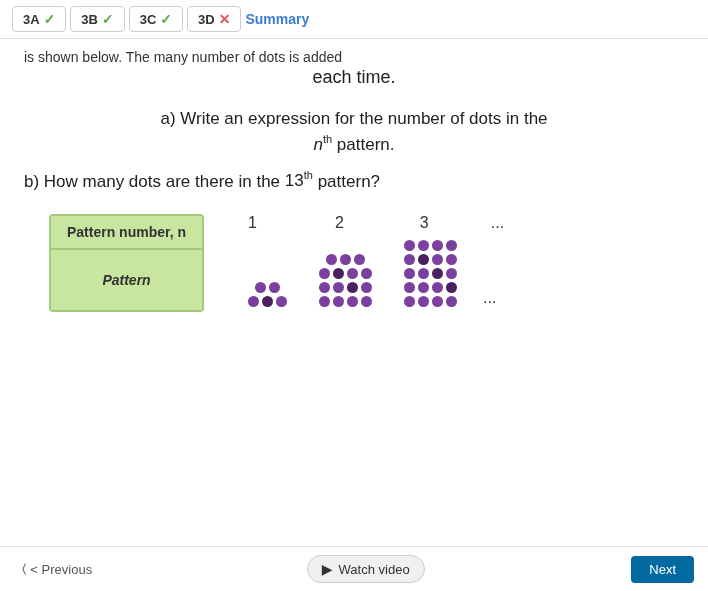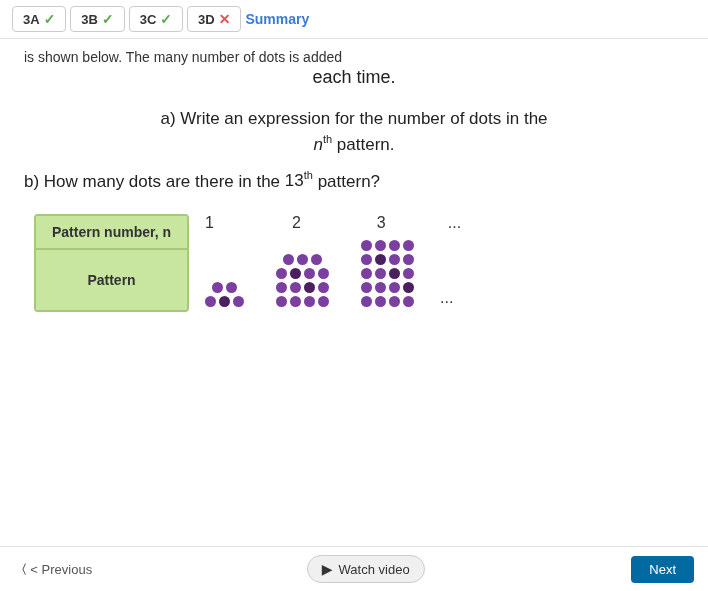--- a/index.html
+++ b/index.html
@@ -102,22 +102,22 @@
     }
 
     sup {
       font-size: 11px;
     }
 
     
     .table-section {
       display: flex;
       align-items: flex-start;
-      gap: 16px;
-      margin-left: 10px;
+      gap: 44px;
+      margin-left: 25px;
       margin-top: 10px;
     }
 
     .pattern-table {
       border: 2px solid #a5c87a;
       border-radius: 4px;
       overflow: hidden;
       min-width: 140px;
     }
 
@@ -135,20 +135,21 @@
       background: #c8e6a0;
       padding: 12px 31px;
       font-size: 14px;
       font-weight: bold;
       color: #333;
       text-align: center;
       min-height: 60px;
       display: flex;
       align-items: center;
       justify-content: center;
+      font-style: italic;
     }
 
     
     .dot-group {
       display: flex;
       flex-direction: column;
       align-items: center;
       gap: 3px;
     }
 

